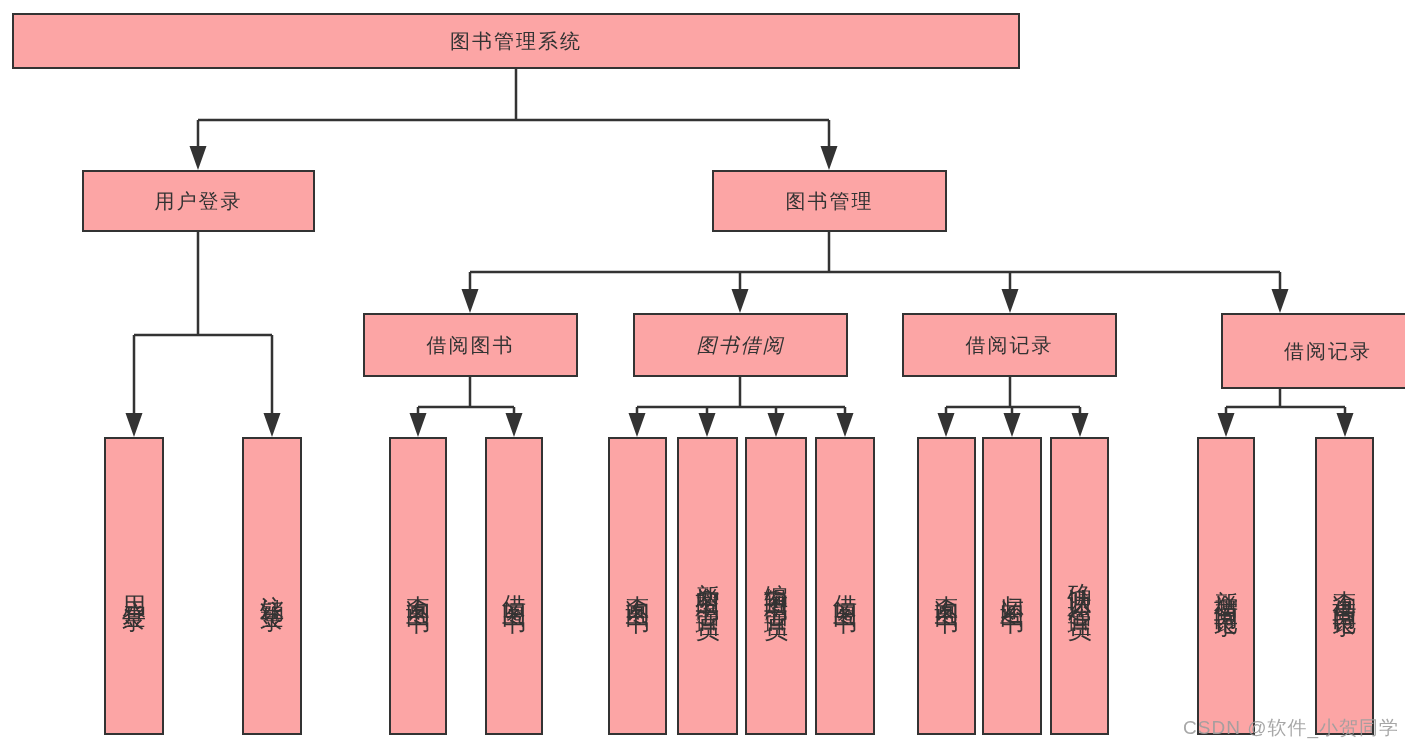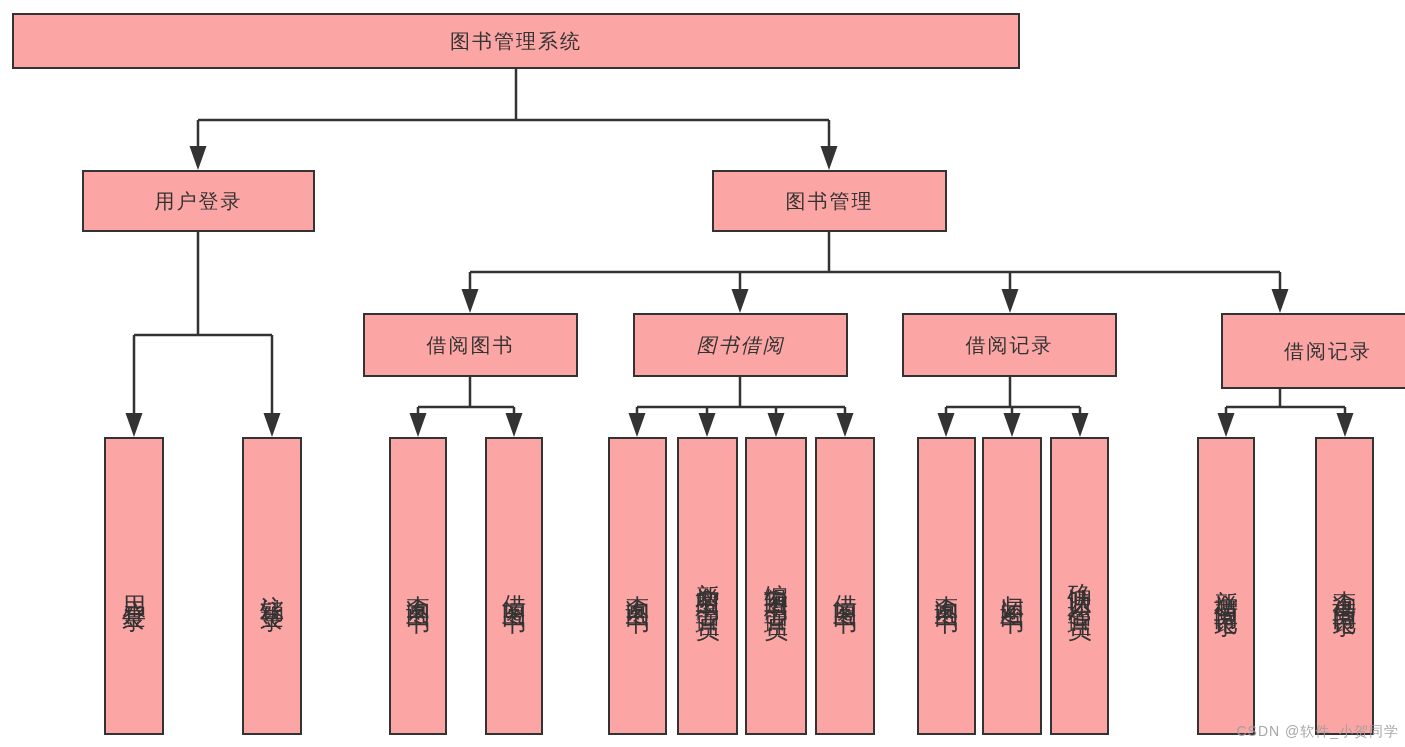--- a/index.html
+++ b/index.html
@@ -42,21 +42,21 @@
     writing-mode: vertical-rl;
     text-orientation: mixed;
     font-size: 24px;
     letter-spacing: 5px;
     line-height: 1;
   }
   .watermark {
     position: absolute;
     right: 6px;
     bottom: 6px;
-    font-size: 14px;
+    font-size: 19px;
     color: #9e9e9e;
     opacity: 0.9;
     z-index: 5;
     white-space: nowrap;
     letter-spacing: 1px;
   }
 </style>
 </head>
 <body>
 

